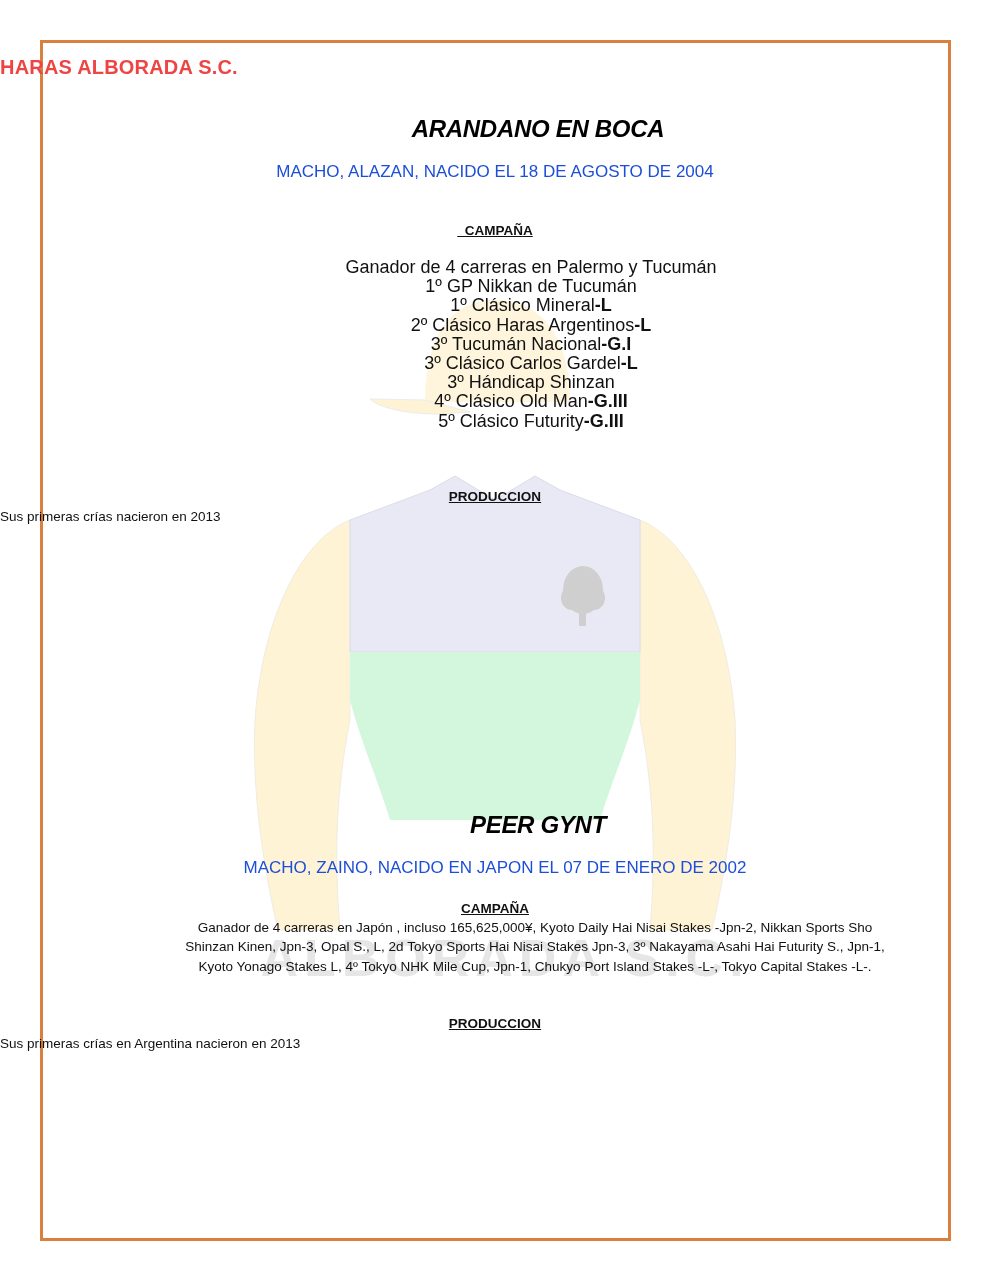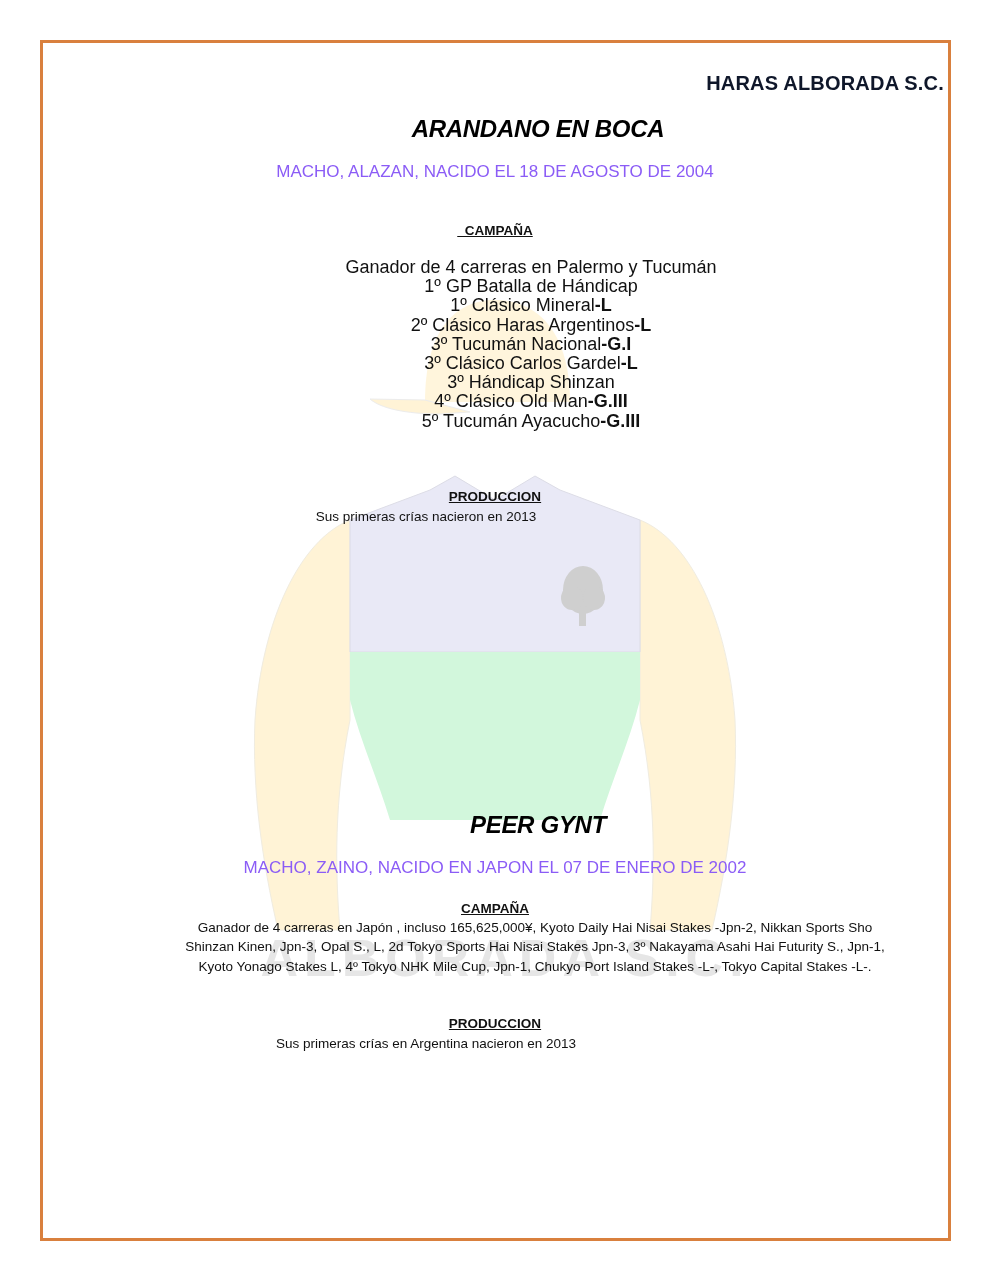--- a/index.html
+++ b/index.html
@@ -28,47 +28,47 @@
       position: absolute;
       left: 0;
       top: 0;
       width: 990px;
       height: 1280px;
       pointer-events: none;
     }
     .brand-header {
       position: absolute;
       left: 0;
-      top: 72px;
+      top: 56px;
       width: 944px;
-      text-align: right;
+      text-align: left;
       font-size: 20px;
       font-weight: bold;
-      color: #0f172a;
+      color: #ef4444;
       letter-spacing: 0.2px;
     }
     .horse-name {
       position: absolute;
       left: 0;
       width: 990px;
       text-align: center;
       font-size: 24px;
       font-weight: bold;
       font-style: italic;
       color: #000;
       letter-spacing: -0.3px;
       padding-left: 43px;
     }
     .horse-desc {
       position: absolute;
       left: 0;
       width: 990px;
       text-align: center;
       font-size: 17px;
-      color: #8b5cf6;
+      color: #1d4ed8;
     }
     .section-heading {
       position: absolute;
       left: 0;
       width: 990px;
       text-align: center;
       font-size: 13.5px;
       font-weight: bold;
       text-decoration: underline;
       color: #111;
@@ -98,21 +98,21 @@
       text-align: center;
       font-size: 13.5px;
       line-height: 19.4px;
       color: #111;
       margin-left: 40px;
     }
     .plain {
       position: absolute;
       left: 0;
       width: 852px;
-      text-align: center;
+      text-align: left;
       font-size: 13.5px;
       color: #111;
     }
     .wm-text {
       position: absolute;
       left: 0;
       top: 928px;
       width: 1010px;
       text-align: center;
       font-size: 52px;
@@ -157,28 +157,28 @@
   <div class="brand-header">HARAS ALBORADA S.C.</div>
 
   <section>
     <div class="horse-name" style="top:115px;">ARANDANO EN BOCA</div>
     <div class="horse-desc" style="top:162px;">MACHO, ALAZAN, NACIDO EL 18 DE AGOSTO DE 2004</div>
 
     <div class="section-heading" style="top:223px;">  CAMPAÑA</div>
 
     <div class="lines" id="h0-lines" style="top:258px;">
       <span class="line"><span>Ganador de 4 carreras en Palermo y Tucumán</span><span class="suffix"></span></span>
-      <span class="line"><span>1º GP Batalla de Hándicap</span><span class="suffix"></span></span>
+      <span class="line"><span>1º GP Nikkan de Tucumán</span><span class="suffix"></span></span>
       <span class="line"><span>1º Clásico Mineral</span><span class="suffix">-L</span></span>
       <span class="line"><span>2º Clásico Haras Argentinos</span><span class="suffix">-L</span></span>
       <span class="line"><span>3º Tucumán Nacional</span><span class="suffix">-G.I</span></span>
       <span class="line"><span>3º Clásico Carlos Gardel</span><span class="suffix">-L</span></span>
       <span class="line"><span>3º Hándicap Shinzan</span><span class="suffix"></span></span>
       <span class="line"><span>4º Clásico Old Man</span><span class="suffix">-G.III</span></span>
-      <span class="line"><span>5º Tucumán Ayacucho</span><span class="suffix">-G.III</span></span>
+      <span class="line"><span>5º Clásico Futurity</span><span class="suffix">-G.III</span></span>
     </div>
 
     <div class="section-heading" style="top:489px;">PRODUCCION</div>
     <div class="plain" style="top:509px;">Sus primeras crías nacieron en 2013</div>
   </section>
 
   <section>
     <div class="horse-name" style="top:811px;">PEER GYNT</div>
     <div class="horse-desc" style="top:858px;">MACHO, ZAINO, NACIDO EN JAPON EL 07 DE ENERO DE 2002</div>
 

